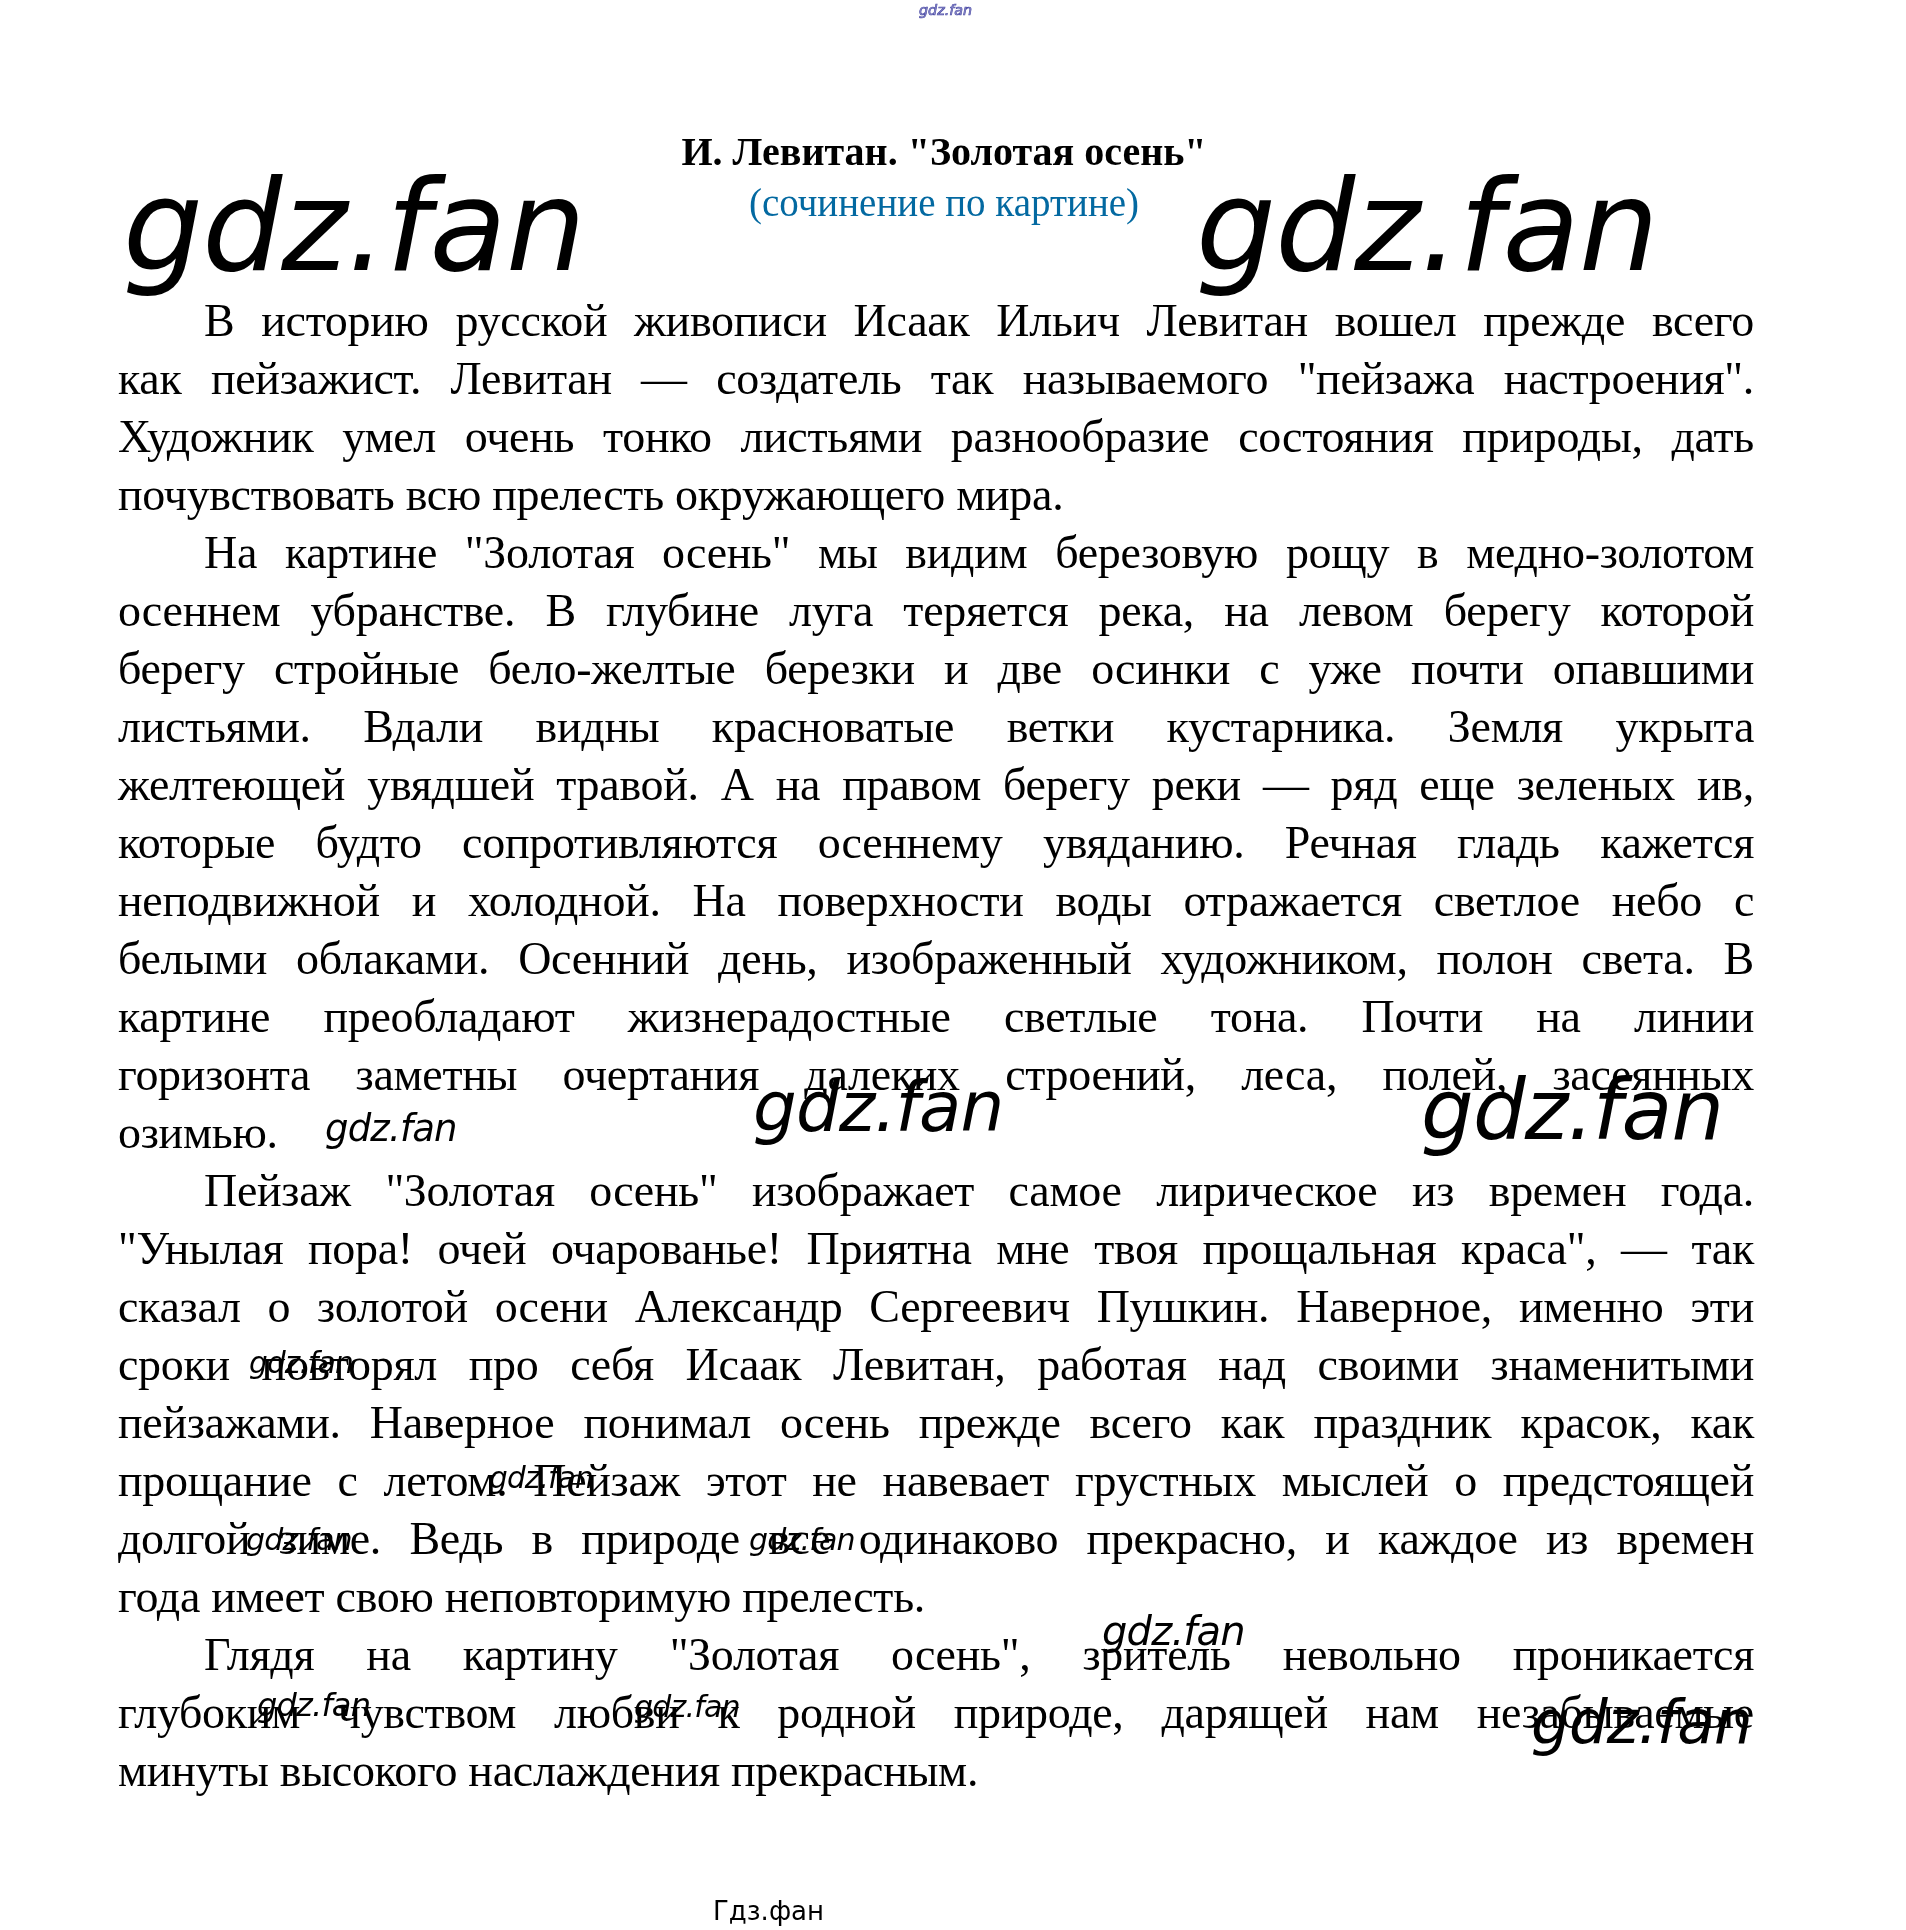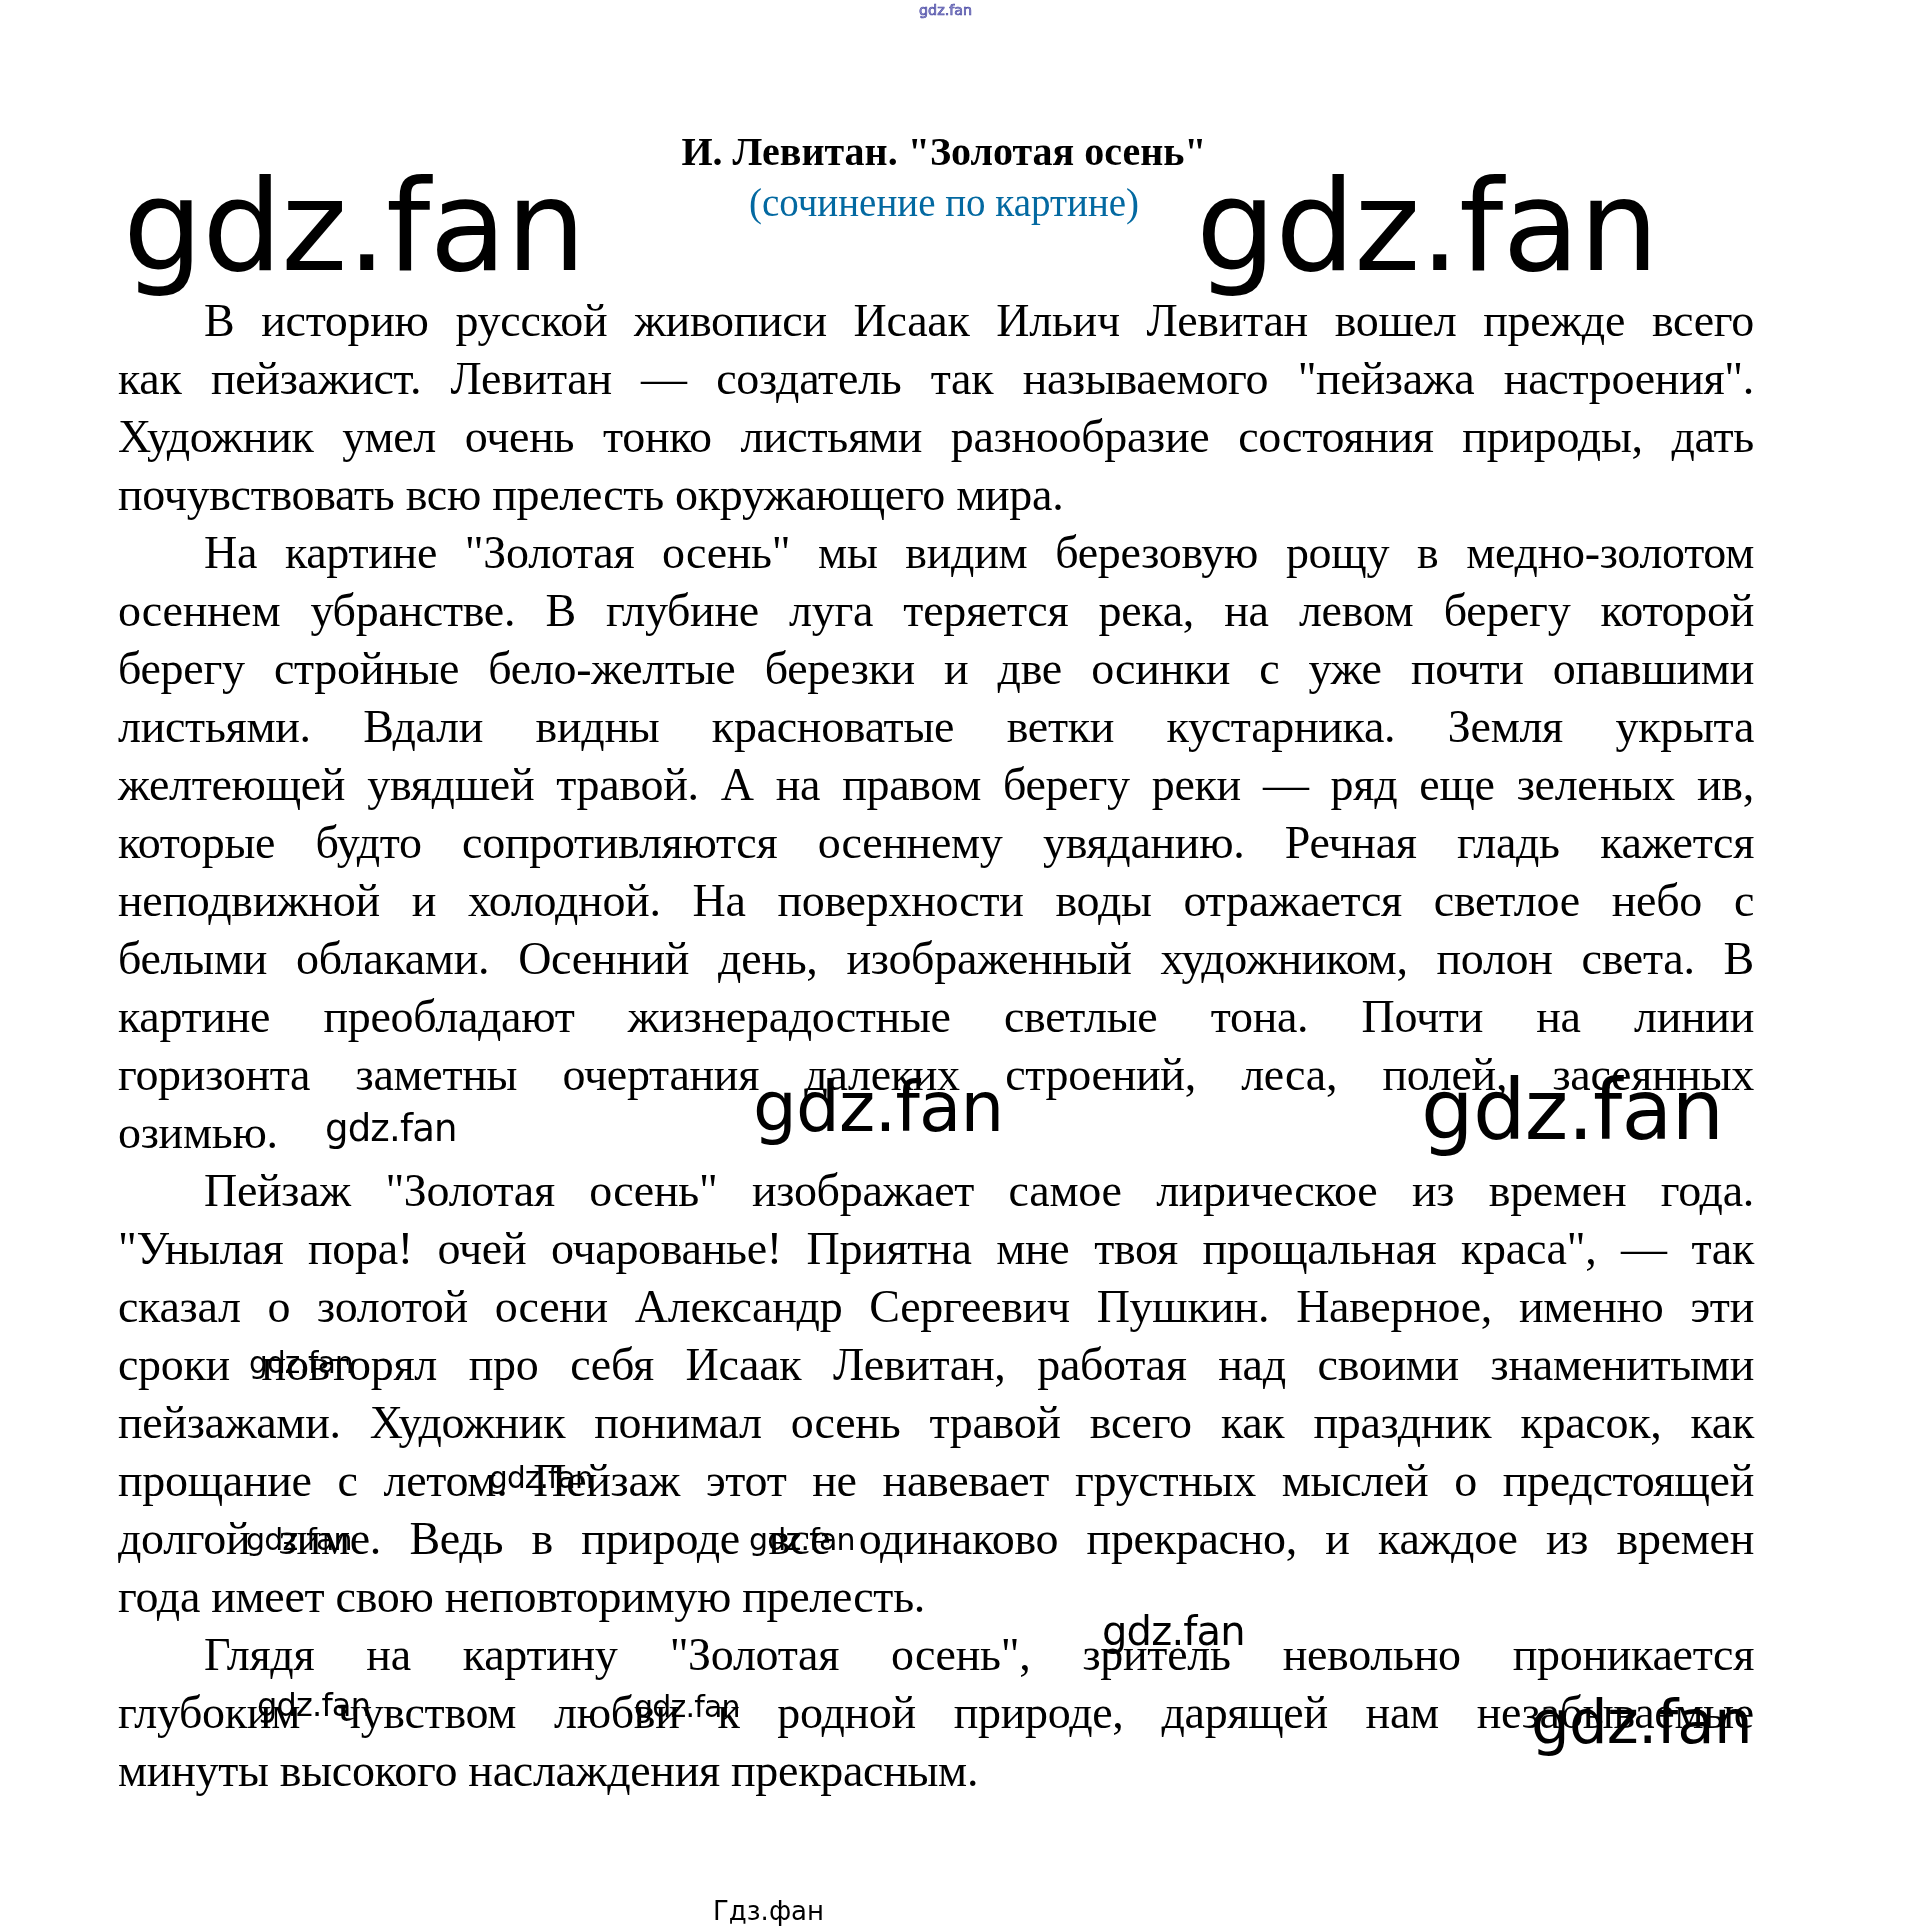--- a/index.html
+++ b/index.html
@@ -51,20 +51,21 @@
   .ln.first { text-indent: 86px; }
   .ln.last  { text-align-last: left; }
   
   .wm {
     position: absolute;
     font-family: "DejaVu Sans", sans-serif;
     color: #000;
     line-height: 1;
     white-space: nowrap;
     letter-spacing: -0.8px;
+    font-style: italic;
   }
   .wm-tiny {
     color: #9a9ad0;
     -webkit-text-stroke: 0.7px #4c4ca6;
     letter-spacing: 0;
   }
   .footer {
     position: absolute;
     left: 0; top: 1896px; width: 1537px;
     text-align: center;
@@ -103,21 +104,21 @@
       <div class="ln">белыми облаками. Осенний день, изображенный художником, полон света. В</div>
       <div class="ln">картине преобладают жизнерадостные светлые тона. Почти на линии</div>
       <div class="ln">горизонта заметны очертания далеких строений, леса, полей, засеянных</div>
       <div class="ln last">озимью.</div>
     </div>
     <div class="para">
       <div class="ln first">Пейзаж "Золотая осень" изображает самое лирическое из времен года.</div>
       <div class="ln">"Унылая пора! очей очарованье! Приятна мне твоя прощальная краса", — так</div>
       <div class="ln">сказал о золотой осени Александр Сергеевич Пушкин. Наверное, именно эти</div>
       <div class="ln">сроки повторял про себя Исаак Левитан, работая над своими знаменитыми</div>
-      <div class="ln">пейзажами. Художник понимал осень травой всего как праздник красок, как</div>
+      <div class="ln">пейзажами. Наверное понимал осень прежде всего как праздник красок, как</div>
       <div class="ln">прощание с летом. Пейзаж этот не навевает грустных мыслей о предстоящей</div>
       <div class="ln">долгой зиме. Ведь в природе все одинаково прекрасно, и каждое из времен</div>
       <div class="ln last">года имеет свою неповторимую прелесть.</div>
     </div>
     <div class="para">
       <div class="ln first">Глядя на картину "Золотая осень", зритель невольно проникается</div>
       <div class="ln">глубоким чувством любви к родной природе, дарящей нам незабываемые</div>
       <div class="ln last">минуты высокого наслаждения прекрасным.</div>
     </div>
   </div>

